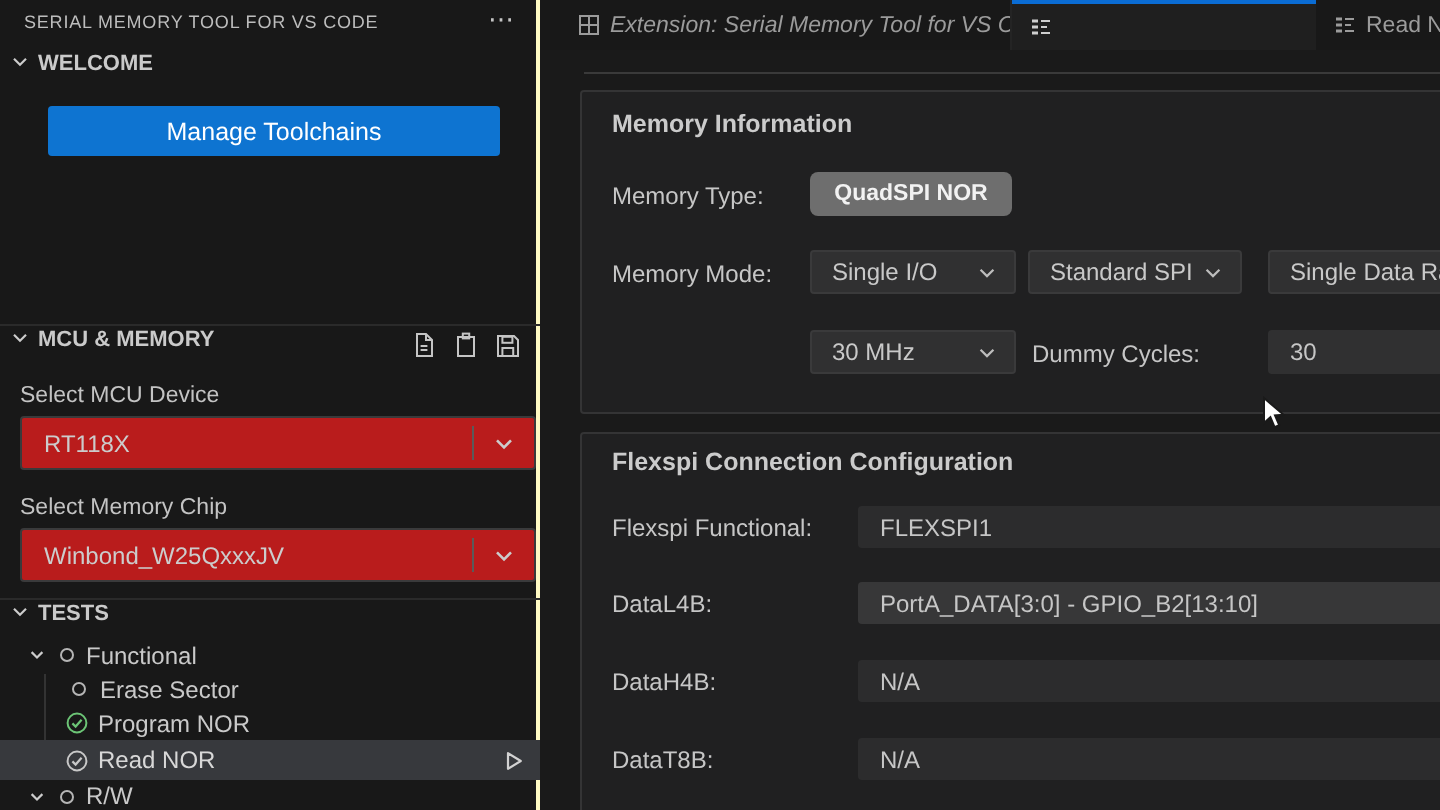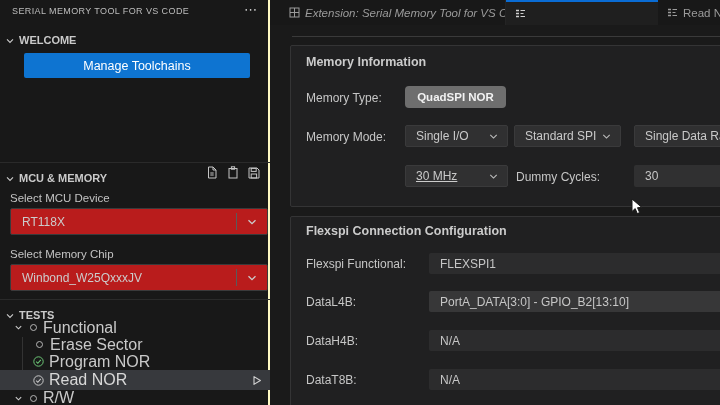--- a/index.html
+++ b/index.html
@@ -9,40 +9,40 @@
     font-family:"Liberation Sans","DejaVu Sans",sans-serif;
     color:#cccccc;font-size:12px;
     -webkit-font-smoothing:antialiased;
   }
   .abs{position:absolute;}
 
   
   #sidebar{left:0;top:0;width:270px;height:405px;background:#181818;border-right:2px solid #fef9c3;box-sizing:border-box;}
   .sb-title{left:12px;top:6px;font-size:9px;letter-spacing:.4px;color:#bdbdbd;white-space:nowrap;}
   .sb-more{right:10px;top:2px;color:#c5c5c5;font-size:13px;letter-spacing:1px;cursor:pointer;}
-  .sect-hdr{left:0;width:308px;height:20px;display:flex;align-items:flex-end;gap:4px;padding-left:5px;box-sizing:border-box;}
+  .sect-hdr{left:0;width:308px;height:20px;display:flex;align-items:flex-start;gap:4px;padding-left:5px;box-sizing:border-box;}
   .sect-hdr .lbl{font-size:11px;font-weight:bold;color:#cacaca;}
   .sect-line{left:0;width:270px;height:0;border-top:1px solid #2a2a2a;}
   .btn-primary{
     left:24px;top:53px;width:226px;height:25px;background:#0e74d1;border-radius:2px;
     display:flex;align-items:center;justify-content:center;color:#ffffff;font-size:12.5px;cursor:pointer;
   }
   .mcu-icons{right:8px;top:166px;display:flex;gap:9px;align-items:center;}
   .field-label{left:10px;font-size:11.5px;color:#c3c3c3;}
   .sb-select{
     left:10px;width:258px;height:27px;background:#b91c1c;border:1px solid #3a3a3b;border-radius:2px;
     box-sizing:border-box;display:flex;align-items:center;cursor:pointer;
   }
   .sb-select .val{padding-left:11px;font-size:12px;color:#cccccc;flex:1;white-space:nowrap;overflow:hidden;}
   .sb-select .divider{width:1px;height:17px;background:#5a5a5a;margin-right:9px;}
   .sb-select .chev{margin-right:9px;display:flex;align-items:center;}
 
   
   .tree-row{left:0;width:270px;height:17px;display:flex;align-items:center;cursor:pointer;}
-  .tree-row .lbl{font-size:16px;color:#c9c9c9;white-space:nowrap;}
+  .tree-row .lbl{font-size:12px;color:#c9c9c9;white-space:nowrap;}
   .tree-row.selected{background:#37393d;}
   .tree-row.selected .lbl{color:#d8d8d8;}
   .circle-o{width:7px;height:7px;border:1px solid #b5b5b5;border-radius:50%;box-sizing:border-box;}
   .indent-guide{left:22px;top:337px;width:1px;height:52px;background:#333333;}
   .row-play{position:absolute;right:8px;display:flex;align-items:center;}
 
   
   #editor{left:270px;top:0;width:450px;height:405px;background:#1a1a1a;}
   #tabbar{left:0;top:0;width:450px;height:25px;background:#181818;display:flex;overflow:hidden;}
   .tab{height:25px;display:flex;align-items:center;gap:5px;padding:0 9px;box-sizing:border-box;cursor:pointer;flex:none;overflow:hidden;}
@@ -270,21 +270,21 @@
           <span class="chev">
             <svg width="11" height="11" viewBox="0 0 12 12">
                 <path d="M2.5 4.2 L6 7.7 L9.5 4.2" stroke="#bdbdbd" stroke-width="1.2" fill="none"></path>
               </svg>
           </span>
         </div>
         <div class="abs m-select" style="left:343px;top:79px;width:120px;">
           <span class="val">Single Data Rate</span>
         </div>
 
-        <div class="abs m-select" style="left:114px;top:119px;width:103px;text-decoration:underline;">
+        <div class="abs m-select" style="left:114px;top:119px;width:103px;">
           <span class="val">30 MHz</span>
           <span class="chev">
             <svg width="11" height="11" viewBox="0 0 12 12">
                 <path d="M2.5 4.2 L6 7.7 L9.5 4.2" stroke="#bdbdbd" stroke-width="1.2" fill="none"></path>
               </svg>
           </span>
         </div>
         <div class="abs p-label" style="left:225px;top:124px;">Dummy Cycles:</div>
         <div class="abs m-field" style="left:343px;top:119px;right:0;height:22px;background:#303031;">30</div>
       </div>

